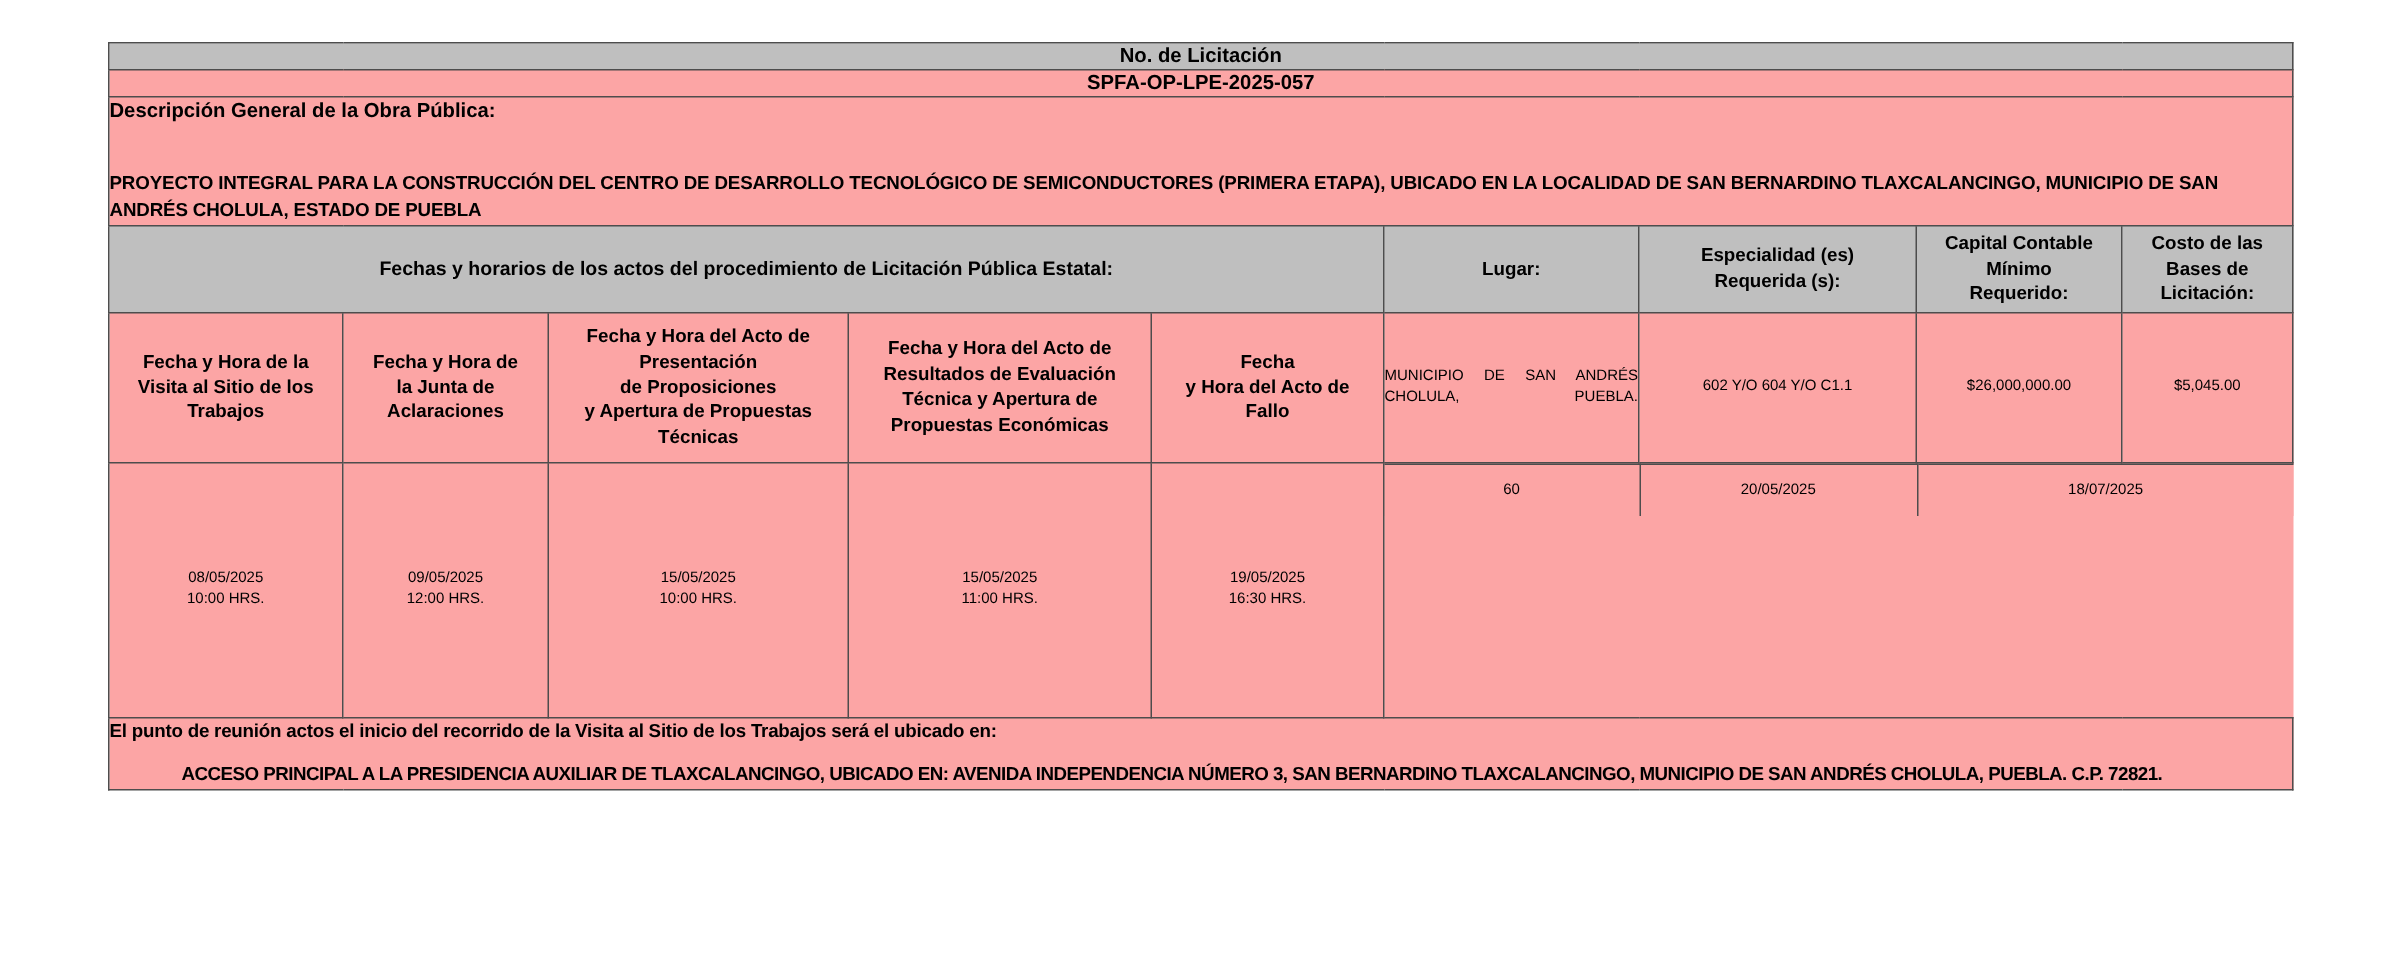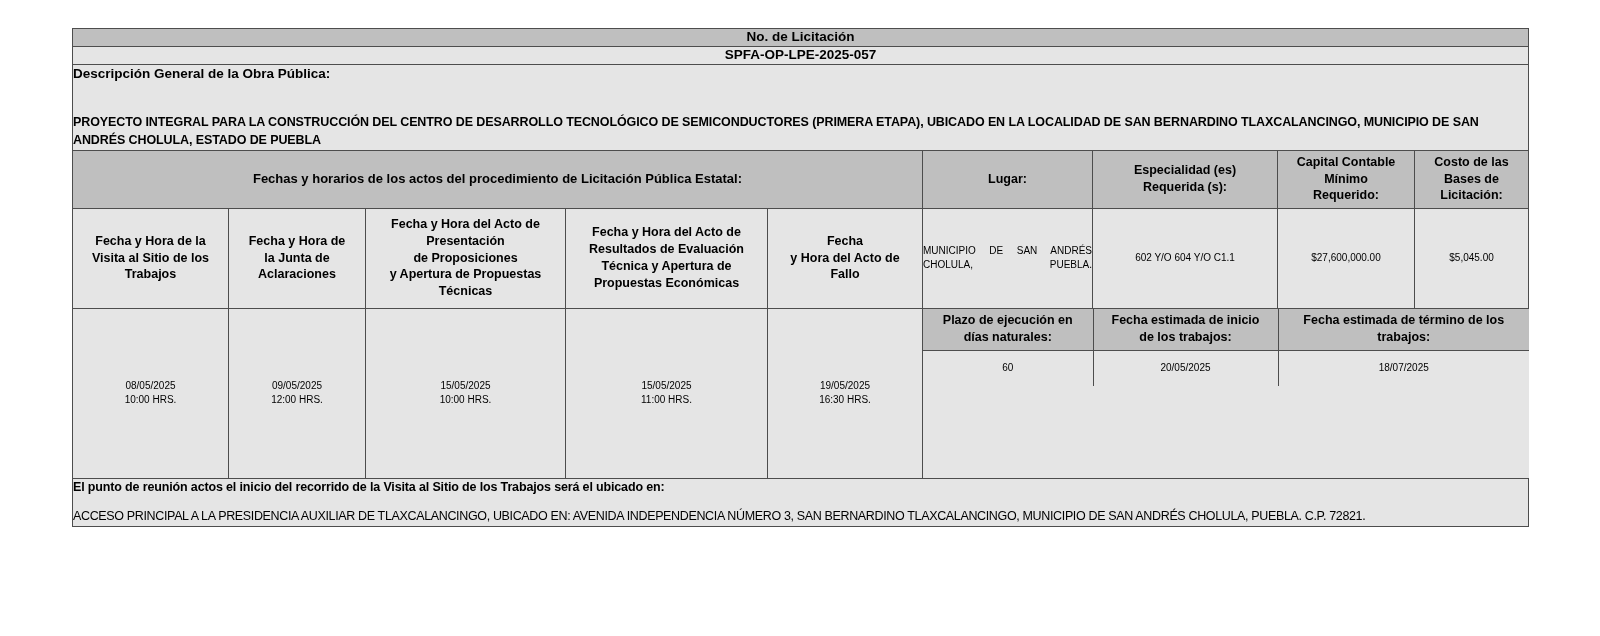--- a/index.html
+++ b/index.html
@@ -28,21 +28,21 @@
     top: 28px;
     width: 1456px;
     border-collapse: collapse;
     table-layout: fixed;
   }
 
   table.tender td {
     border: 1.5px solid #4d4d4d;
     padding: 0;
     vertical-align: middle;
-    background: #e5e5e5;
+    background: #fca5a5;
   }
 
   .gray { background: #bfbfbf !important; }
 
   .ctr   { text-align: center; }
   .left  { text-align: left; }
   .just  { text-align: justify; text-align-last: justify; }
 
   
   .cellpad     { padding: 7px 8px; }
@@ -86,24 +86,25 @@
     line-height: 1.4;
   }
   .t-foot {
     font-size: 12.5px;
     font-weight: bold;
     line-height: 1.4;
     letter-spacing: -0.15px;
   }
   .t-foot2 {
     font-size: 12.5px;
-    font-weight: normal;
+    font-weight: bold;
     line-height: 1.4;
     letter-spacing: -0.35px;
     white-space: nowrap;
+    margin-left: 48px;
   }
 
   .desc-gap { height: 14px; }
   .foot-gap { height: 12px; }
 
   
   table.subtab {
     width: 100%;
     border-collapse: collapse;
     table-layout: fixed;
@@ -193,21 +194,21 @@
         <div class="t-colhead">Fecha<br>y Hora del Acto de<br>Fallo</div>
       </td>
 
       <td class="left cellpad" style="vertical-align:middle">
         <div class="t-val just">MUNICIPIO DE SAN ANDRÉS CHOLULA, PUEBLA.</div>
       </td>
       <td class="ctr cellpad">
         <div class="t-val">602 Y/O 604 Y/O C1.1</div>
       </td>
       <td class="ctr cellpad">
-        <div class="t-val">$27,600,000.00</div>
+        <div class="t-val">$26,000,000.00</div>
       </td>
       <td class="ctr cellpad">
         <div class="t-val">$5,045.00</div>
       </td>
     </tr>
 
     <tr style="height:170px">
       <td class="ctr cellpad">
         <div class="t-val">08/05/2025<br>10:00 HRS.</div>
       </td>
@@ -225,31 +226,20 @@
       </td>
 
       <td colspan="4" class="nopad" style="vertical-align:top; border-right:none; border-bottom:none;">
         <table class="subtab">
           <colgroup>
             <col style="width:170px">
             <col style="width:185px">
             <col style="width:251px">
           </colgroup>
           <tbody>
-                <tr style="height:42px">
-            <td class="gray ctr outer-l" style="border-top:none">
-              <div class="t-colhead">Plazo de ejecución en<br>días naturales:</div>
-            </td>
-            <td class="gray ctr" style="border-top:none">
-              <div class="t-colhead">Fecha estimada de inicio<br>de los trabajos:</div>
-            </td>
-            <td class="gray ctr outer-r" style="border-top:none">
-              <div class="t-colhead">Fecha estimada de término de los<br>trabajos:</div>
-            </td>
-          </tr>
           <tr style="height:35px">
             <td class="ctr outer-l">
               <div class="t-val">60</div>
             </td>
             <td class="ctr">
               <div class="t-val">20/05/2025</div>
             </td>
             <td class="ctr outer-r">
               <div class="t-val">18/07/2025</div>
             </td>

